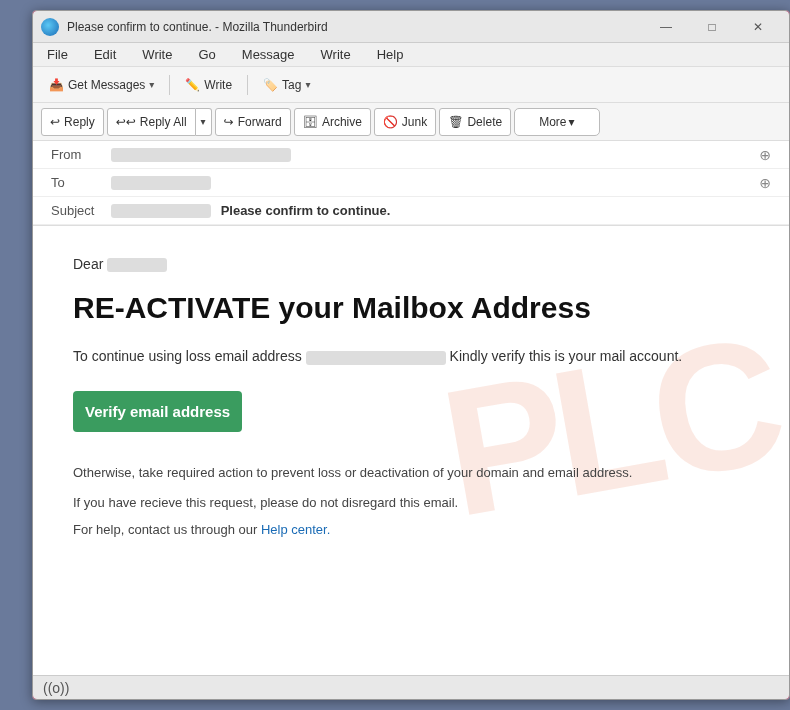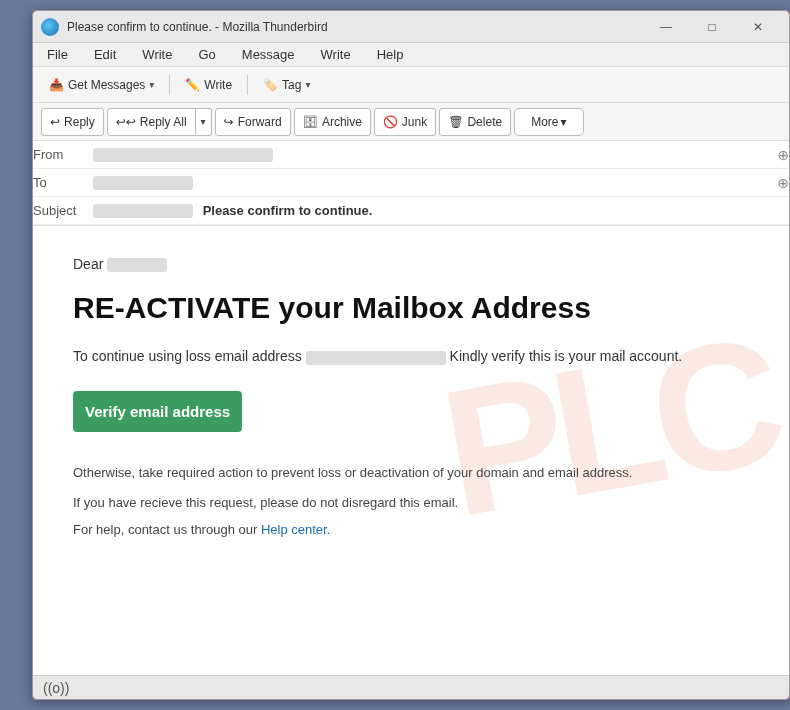--- a/index.html
+++ b/index.html
@@ -24,25 +24,25 @@
     .tool-btn { height: 26px; padding: 0 8px; border: none; background: transparent; cursor: pointer; font-size: 12px; color: #333; display: flex; align-items: center; gap: 4px; border-radius: 3px; }
     .tool-separator { width: 1px; height: 20px; background: #ccc; margin: 0 3px; }
     .tool-dropdown { font-size: 10px; color: #555; }
 
     
     .action-toolbar { height: 38px; background: #f5f5f5; border-bottom: 1px solid #ddd; display: flex; align-items: center; padding: 0 8px; gap: 3px; }
     .action-btn { height: 28px; padding: 0 8px; border: 1px solid #bbb; background: #fff; cursor: pointer; font-size: 12px; color: #333; display: flex; align-items: center; gap: 4px; border-radius: 3px; white-space: nowrap; }
     .action-btn-split { height: 28px; padding: 0 5px; border: 1px solid #bbb; border-left: none; background: #fff; cursor: pointer; font-size: 10px; color: #444; border-radius: 0 3px 3px 0; display: flex; align-items: center; }
     .action-btn-main { border-radius: 3px 0 0 3px; }
     .btn-group { display: flex; }
-    .more-btn { height: 28px; padding: 0 16px; border: 1px solid #bbb; background: #fff; cursor: pointer; font-size: 12px; color: #333; border-radius: 5px; display: flex; align-items: center; gap: 2px; }
+    .more-btn { height: 28px; padding: 0 24px; border: 1px solid #bbb; background: #fff; cursor: pointer; font-size: 12px; color: #333; border-radius: 5px; display: flex; align-items: center; gap: 2px; }
 
     
     .header-fields { background: #fff; border-bottom: 1px solid #ddd; }
-    .header-row { display: flex; align-items: center; padding: 4px 0; border-bottom: 1px solid #eee; min-height: 28px; }
+    .header-row { display: flex; align-items: center; padding: 4px 18px; border-bottom: 1px solid #eee; min-height: 28px; }
     .header-label { width: 60px; color: #555; font-size: 13px; flex-shrink: 0; }
     .header-value { flex: 1; font-size: 13px; color: #333; }
     .header-value .blurred { display: inline-block; background: #ddd; border-radius: 3px; height: 14px; width: 180px; vertical-align: middle; }
     .header-value .blurred-sm { display: inline-block; background: #ddd; border-radius: 3px; height: 14px; width: 100px; vertical-align: middle; }
     .header-icon { margin-left: 6px; color: #888; font-size: 14px; }
     .subject-row .bold { font-weight: bold; }
 
     
     .email-body { flex: 1; background: #fff; overflow-y: auto; position: relative; }
     .email-content { padding: 30px 40px; position: relative; z-index: 1; }

